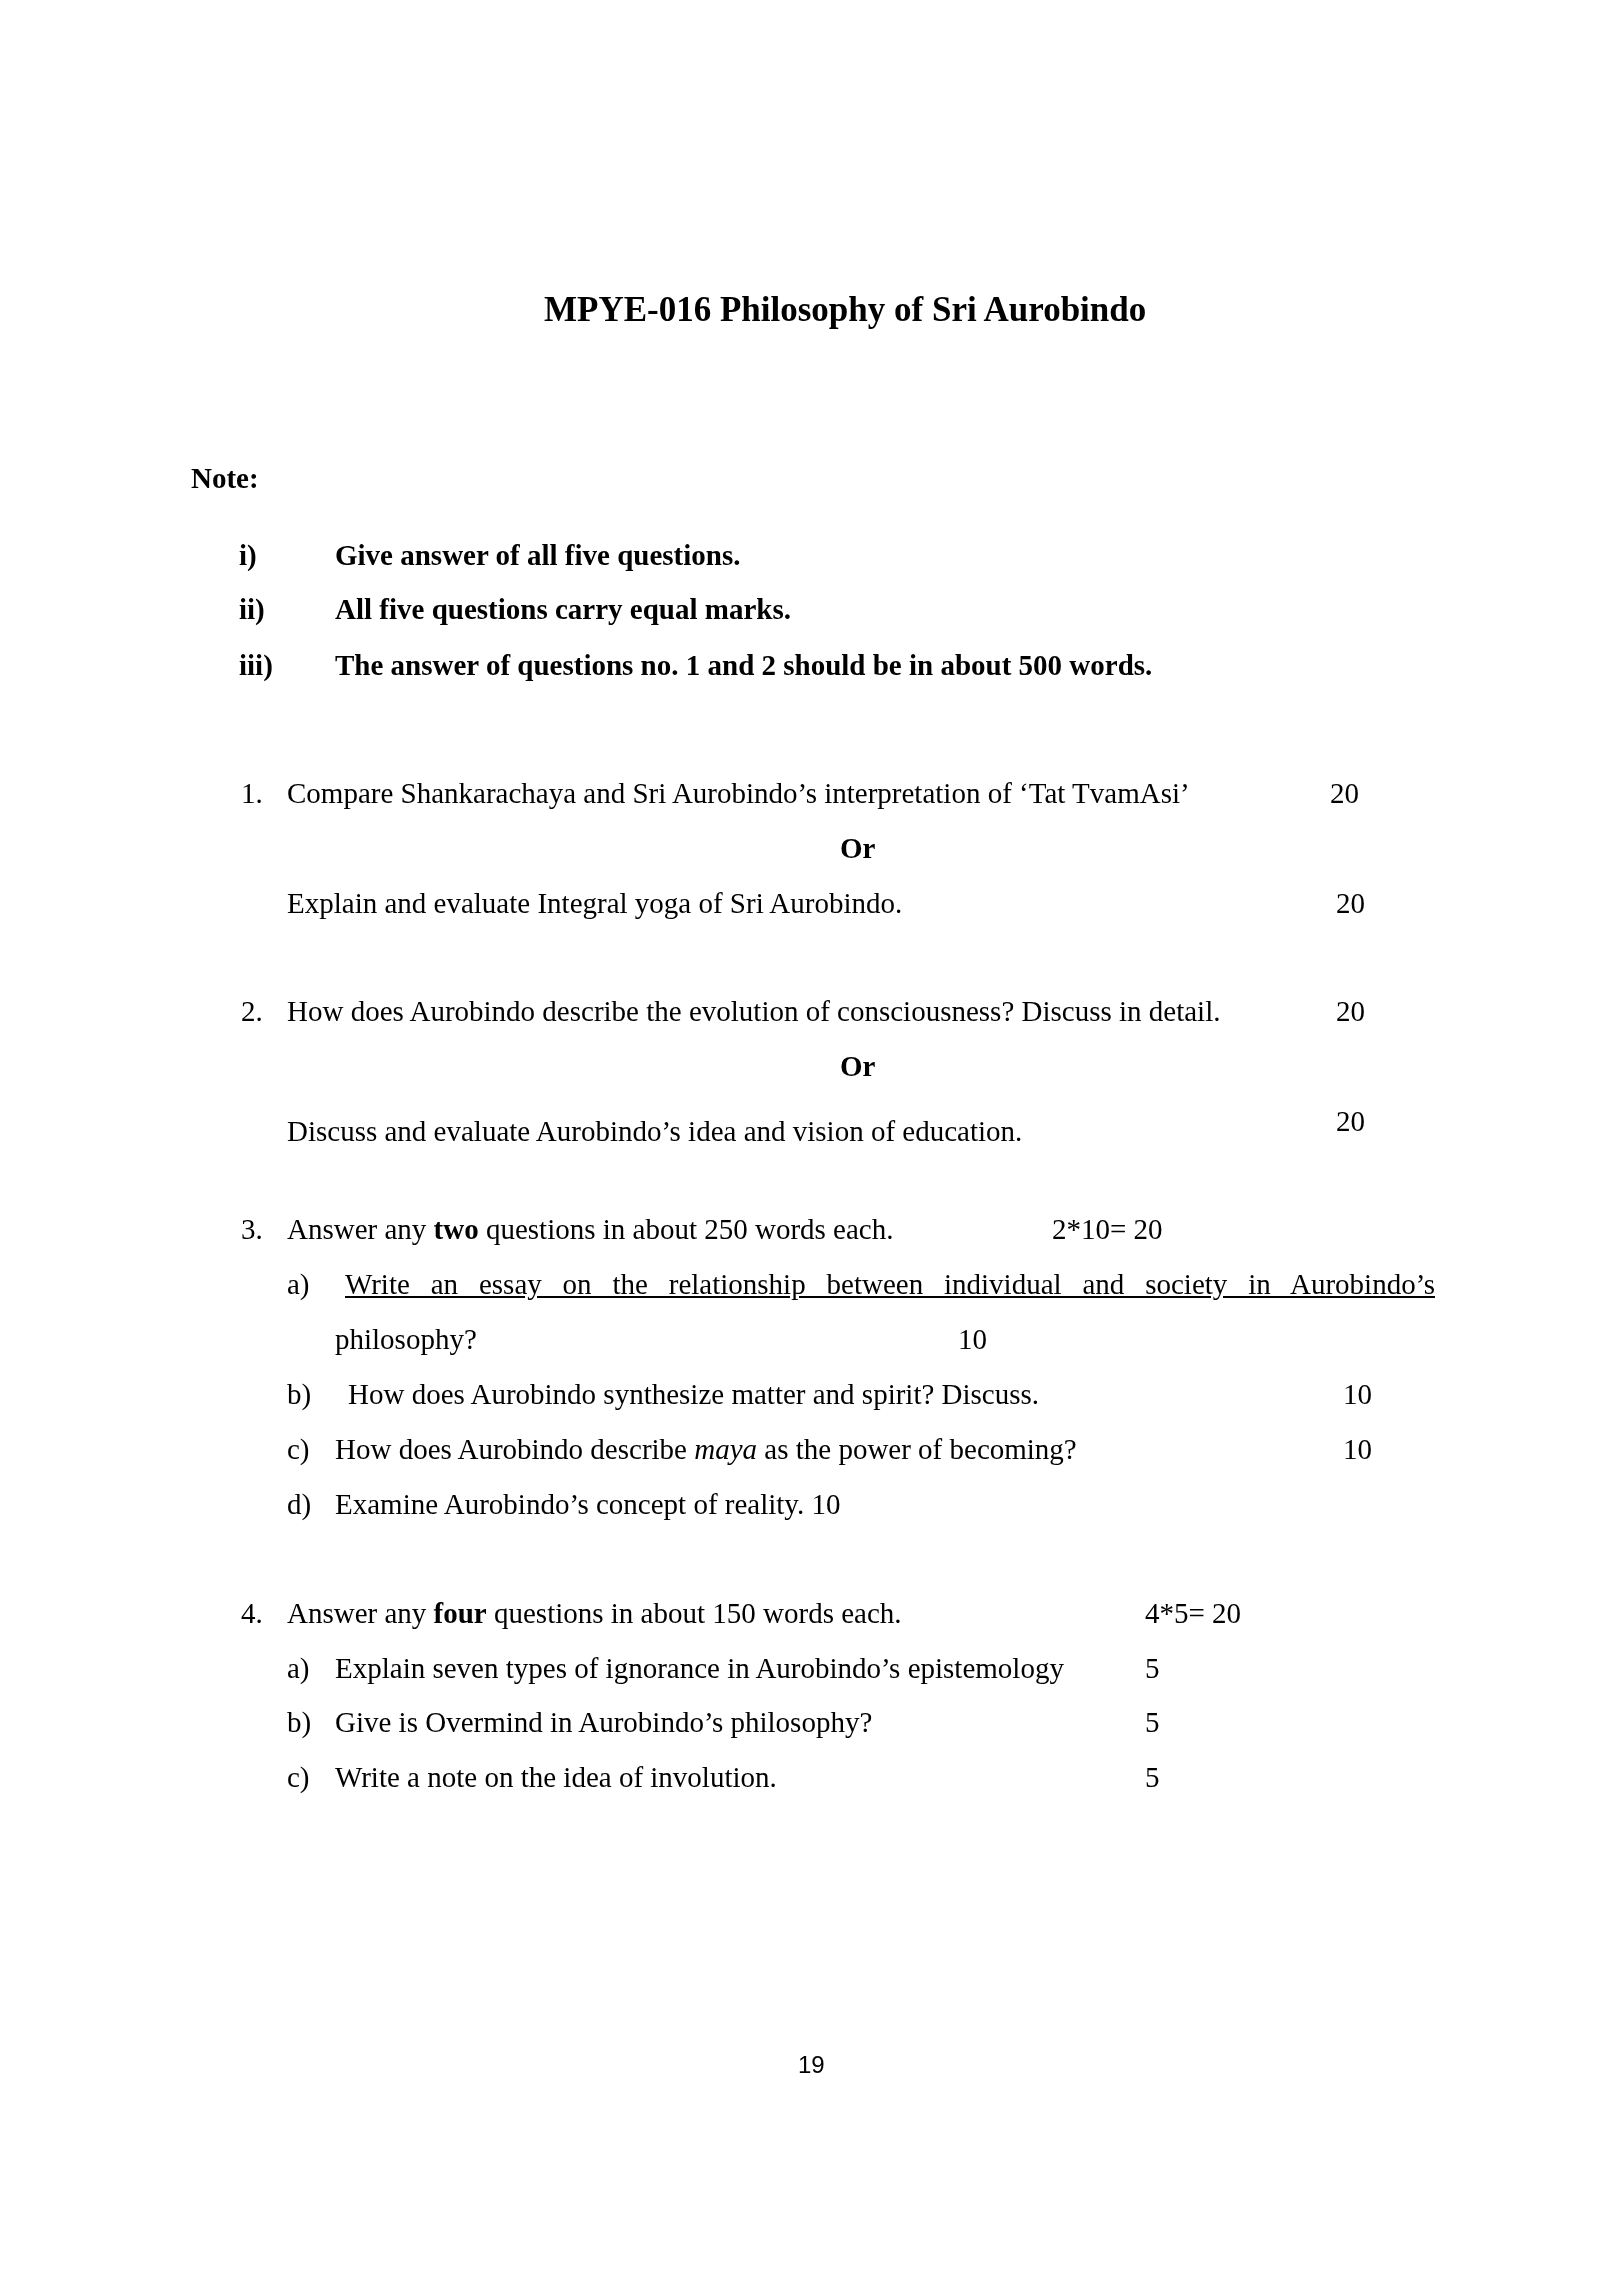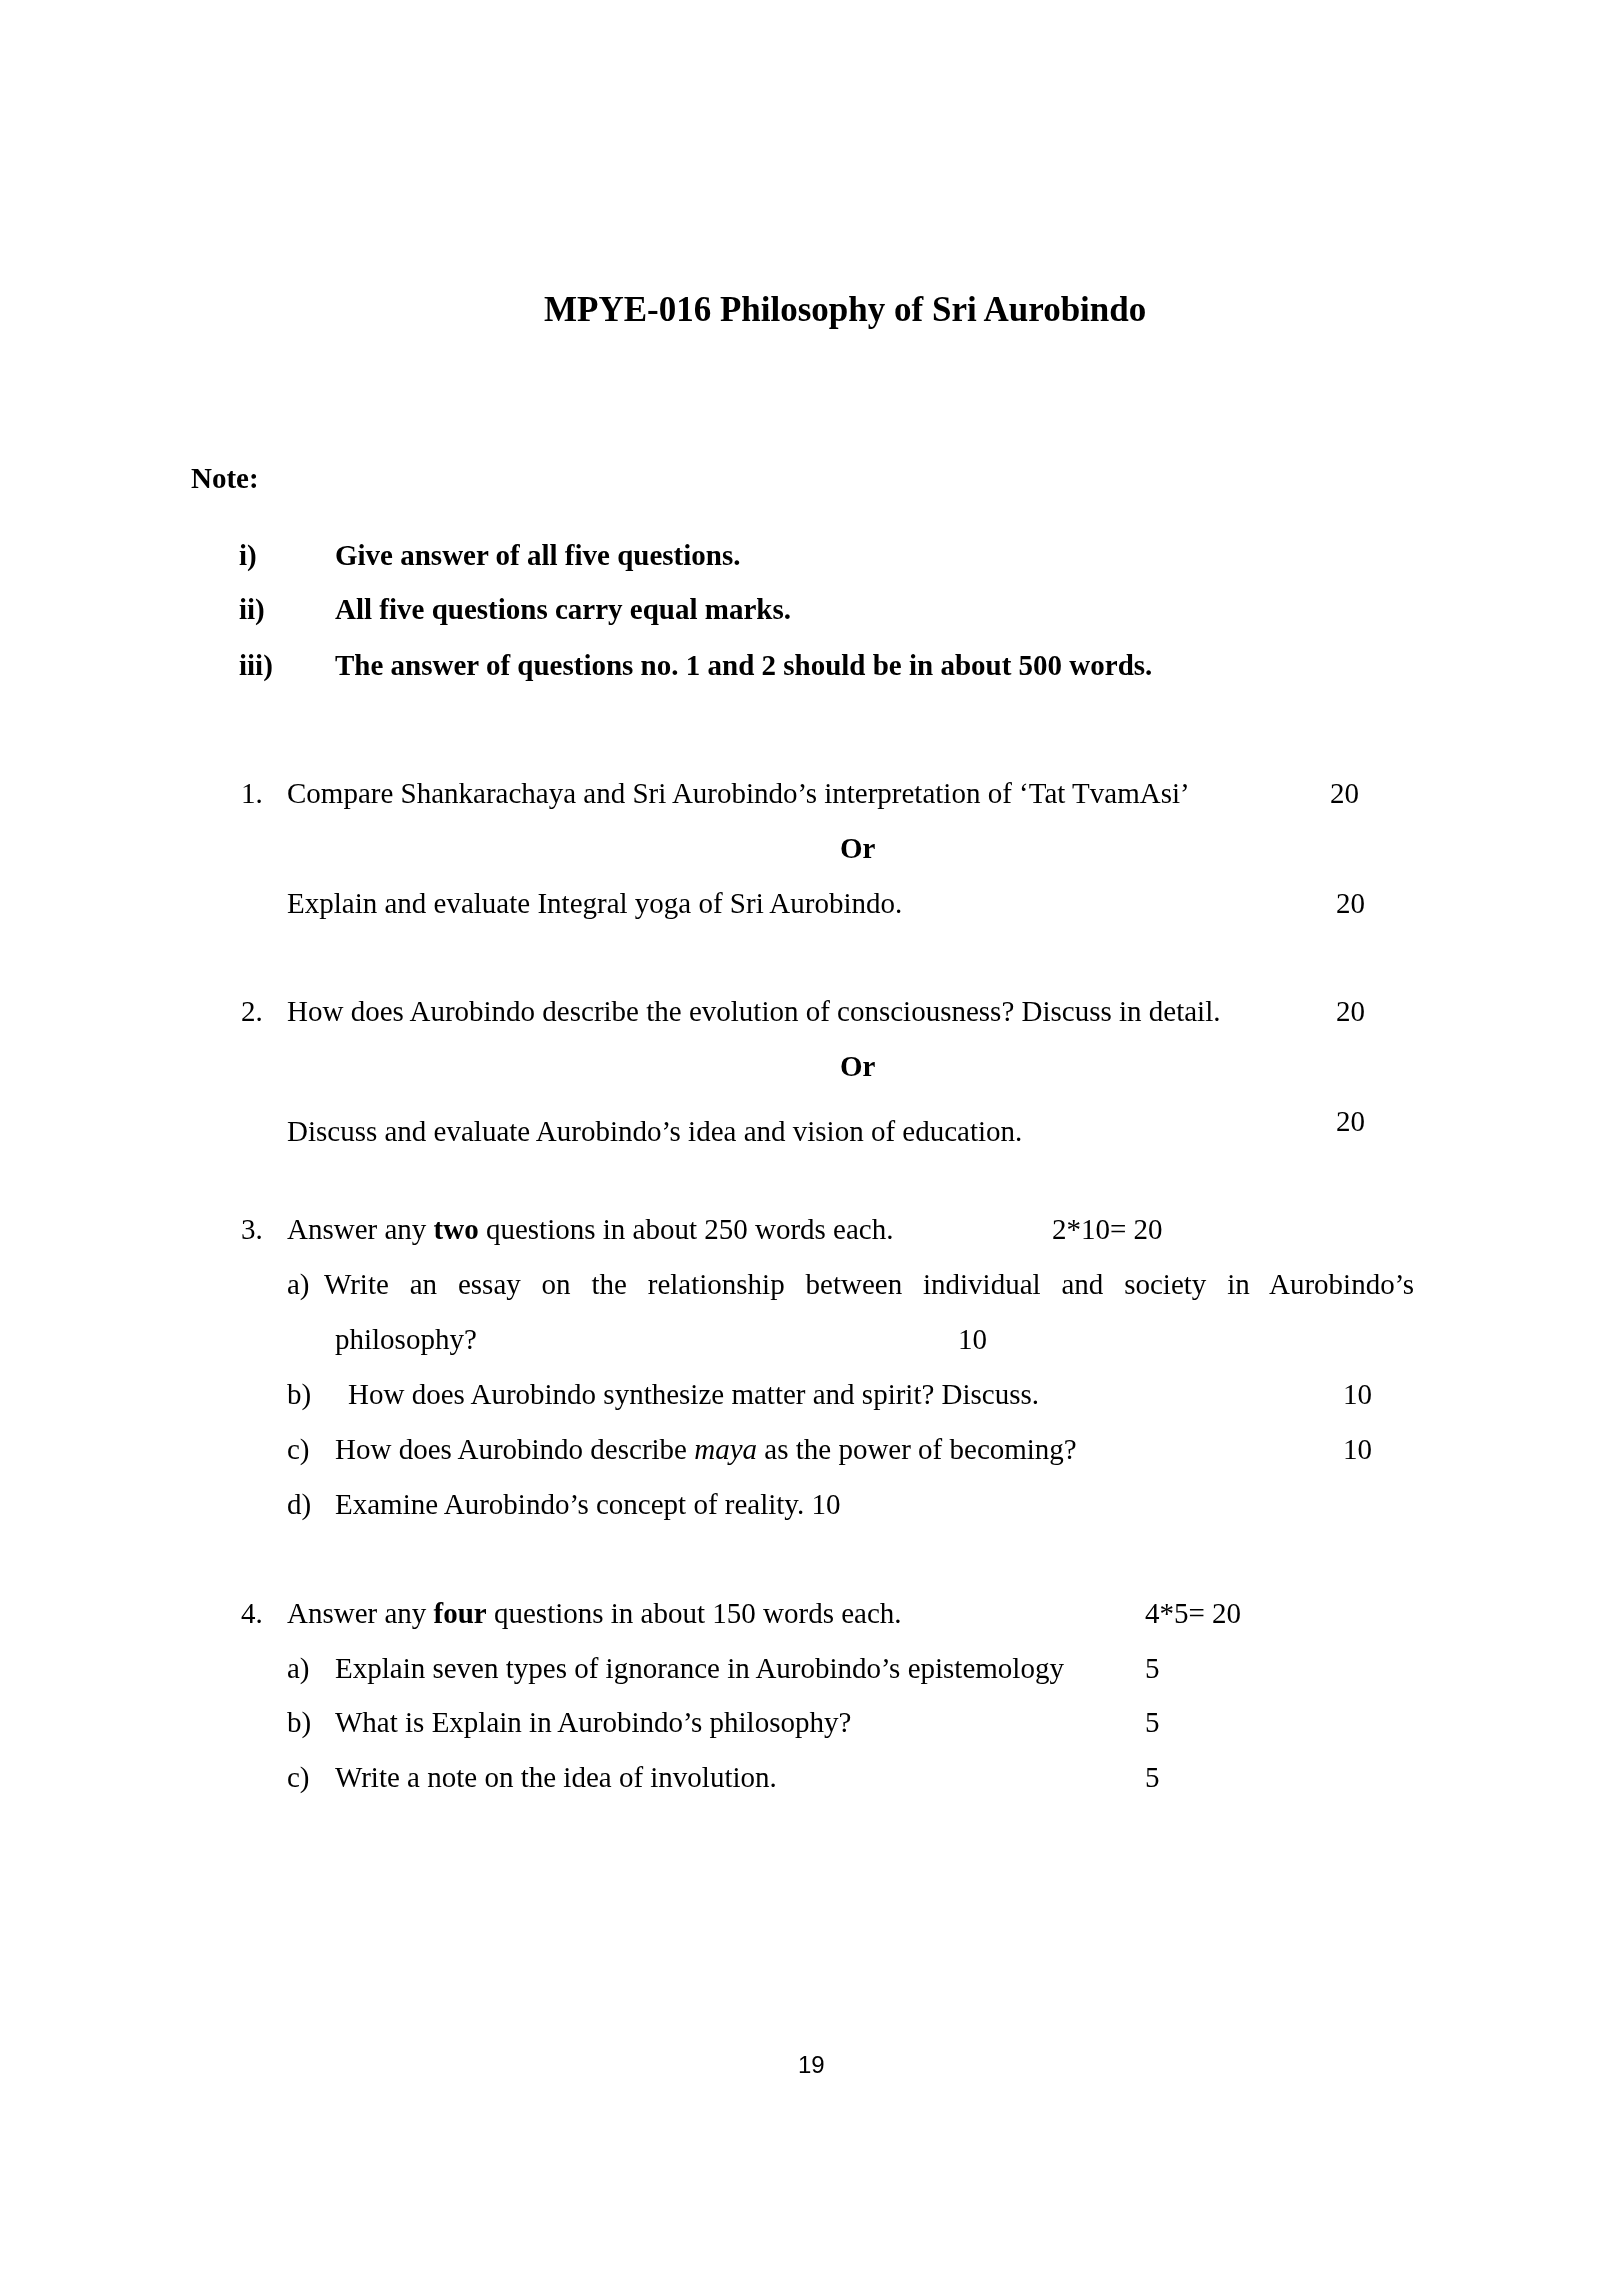--- a/index.html
+++ b/index.html
@@ -53,21 +53,21 @@
   <span class="ln" style="left:1336px; top:1104px;">20</span>
 </div>
 
 <div>
   <span class="ln" style="left:241px; top:1212px;">3.</span>
   <span class="ln" style="left:287px; top:1212px;"><span>Answer any </span><b>two</b><span> questions in about 250 words each.</span></span>
   <span class="ln" style="left:1052px; top:1212px;">2*10= 20</span>
 
   <div>
     <span class="ln" style="left:287px; top:1267px;">a)</span>
-    <span class="ln just" style="left:324px; top:1267px; width:1090px; height:35px; overflow:hidden;">Write an essay on the relationship between individual and society in Aurobindo’s</span>
+    <span class="ln just" style="left:345px; top:1267px; width:1090px; height:35px; overflow:hidden;text-decoration:underline;">Write an essay on the relationship between individual and society in Aurobindo’s</span>
     <span class="ln" style="left:335px; top:1322px;">philosophy?</span>
     <span class="ln" style="left:958px; top:1322px;">10</span>
   </div>
 
   <div>
     <span class="ln" style="left:287px; top:1377px;">b)</span>
     <span class="ln" style="left:335px; top:1377px;margin-left:13px;">How does Aurobindo synthesize matter and spirit? Discuss.</span>
     <span class="ln" style="left:1343px; top:1377px;">10</span>
   </div>
 
@@ -88,21 +88,21 @@
   <span class="ln" style="left:287px; top:1596px;text-align:center;"><span>Answer any </span><b>four</b><span> questions in about 150 words each.</span></span>
   <span class="ln" style="left:1145px; top:1596px;">4*5= 20</span>
 
   <div>
     <span class="ln" style="left:287px; top:1651px;">a)</span>
     <span class="ln" style="left:335px; top:1651px;">Explain seven types of ignorance in Aurobindo’s epistemology</span>
     <span class="ln" style="left:1145px; top:1651px;">5</span>
   </div>
   <div>
     <span class="ln" style="left:287px; top:1705px;">b)</span>
-    <span class="ln" style="left:335px; top:1705px;">What is Explain in Aurobindo’s philosophy?</span>
+    <span class="ln" style="left:335px; top:1705px;">Give is Overmind in Aurobindo’s philosophy?</span>
     <span class="ln" style="left:1145px; top:1705px;">5</span>
   </div>
   <div>
     <span class="ln" style="left:287px; top:1760px;">c)</span>
     <span class="ln" style="left:335px; top:1760px;">Write a note on the idea of involution.</span>
     <span class="ln" style="left:1145px; top:1760px;">5</span>
   </div>
 </div>
 
 <div class="ln pageno" style="left:798px; top:2047px;">19</div>

